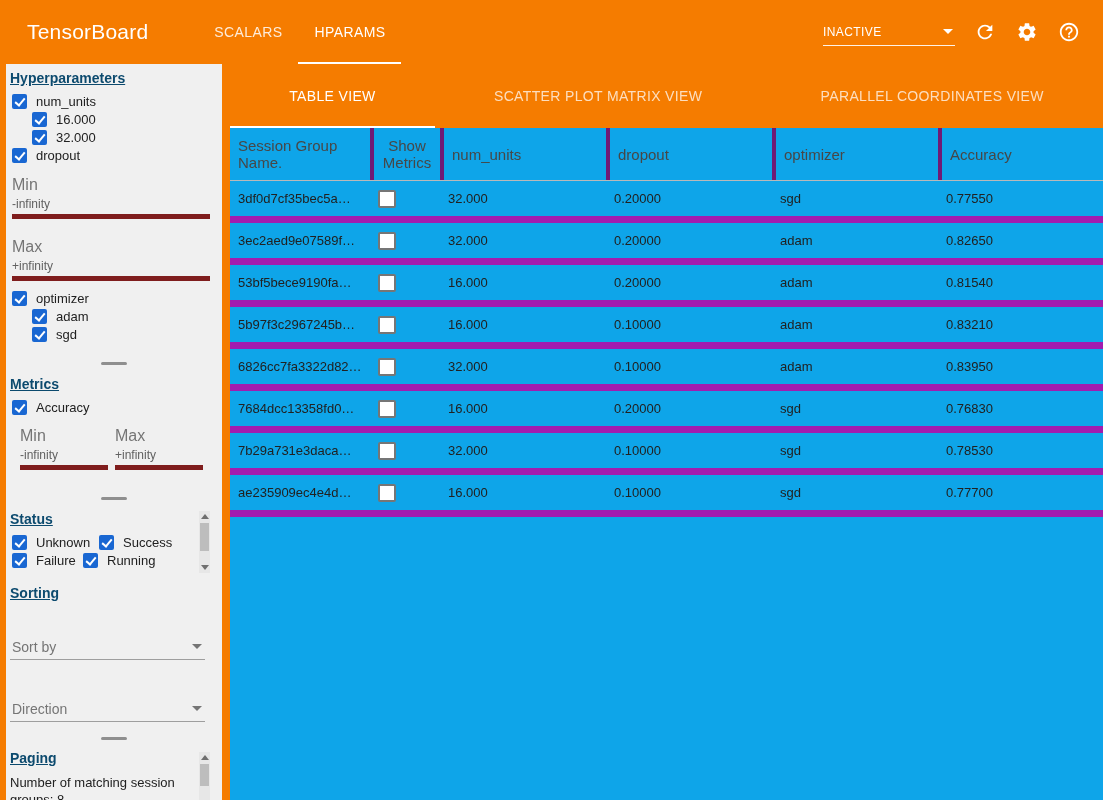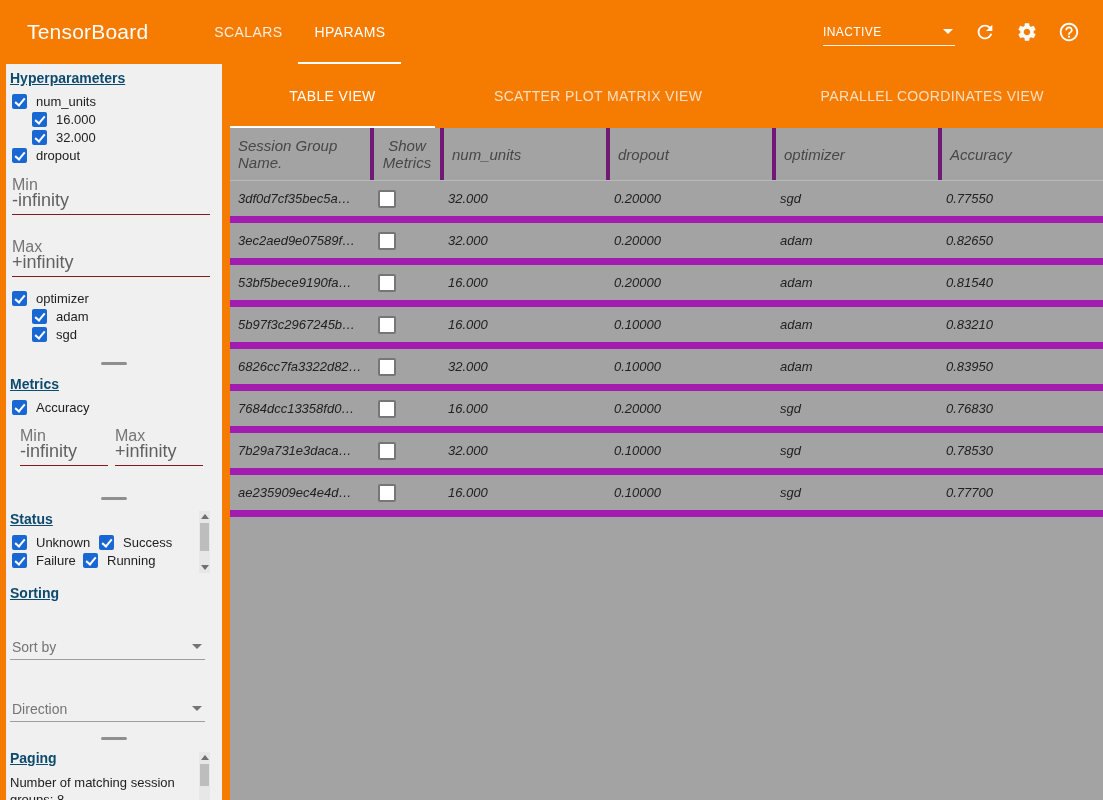--- a/index.html
+++ b/index.html
@@ -21,36 +21,36 @@
   .caret-w{width:0;height:0;border-left:5px solid transparent;border-right:5px solid transparent;border-top:5px solid #fff;margin-right:2px;}
   .tb-icon{width:24px;height:24px;display:flex;align-items:center;justify-content:center;cursor:pointer;}
   .tb-icon svg{width:22px;height:22px;fill:#fff;}
   
   .sidebar{position:absolute;left:6px;top:64px;width:216px;bottom:0;background:#f0f0f0;overflow:hidden;color:#212121;}
   .sb-h{position:absolute;left:4px;font-weight:bold;font-size:14px;text-decoration:underline;color:#0c4a6e;white-space:nowrap;}
   .cb-row{position:absolute;display:flex;align-items:center;gap:9px;height:17px;font-size:13px;white-space:nowrap;cursor:pointer;}
   .cb{width:15px;height:15px;border-radius:2px;background:#1967d2;position:relative;flex:none;}
   .cb::after{content:"";position:absolute;left:4.5px;top:1.5px;width:4px;height:8px;border:solid #fff;border-width:0 2px 2px 0;transform:rotate(40deg);}
   .mini-label{position:absolute;font-size:16px;color:#757575;text-align:right;}
-  .input-line{position:absolute;height:21px;font-size:18px;color:#616161;border-bottom:1px solid #7f1d1d;display:flex;align-items:flex-end;padding-bottom:3px;cursor:text;}
+  .input-line{position:absolute;height:21px;font-size:12px;color:#616161;border-bottom:5px solid #7f1d1d;display:flex;align-items:flex-end;padding-bottom:3px;cursor:text;}
   .splitter{position:absolute;left:50%;transform:translateX(-50%);width:26px;height:3px;background:#8f8f8f;border-radius:2px;cursor:row-resize;}
   .dd{position:absolute;height:25px;border-bottom:1px solid #9e9e9e;color:#757575;font-size:14px;display:flex;align-items:center;justify-content:space-between;padding:0 3px 0 2px;cursor:pointer;}
   .caret-g{width:0;height:0;border-left:5px solid transparent;border-right:5px solid transparent;border-top:5px solid #757575;}
   .vscroll{position:absolute;width:11px;background:#e7e7e7;display:flex;flex-direction:column;align-items:center;}
   .arr-up{width:0;height:0;border-left:4px solid transparent;border-right:4px solid transparent;border-bottom:5px solid #6f6f6f;margin-top:3px;}
   .arr-dn{width:0;height:0;border-left:4px solid transparent;border-right:4px solid transparent;border-top:5px solid #6f6f6f;margin-top:auto;margin-bottom:3px;}
   .thumb{width:9px;background:#bdbdbd;margin-top:4px;flex:none;}
   .paging-text{position:absolute;font-size:13px;line-height:17px;color:#212121;}
   
   .viewtabs{position:absolute;left:230px;top:64px;right:0;height:64px;display:flex;}
   .vtab{flex:1 1 auto;position:relative;display:flex;align-items:center;justify-content:center;padding:0 12px;font-size:14px;letter-spacing:.35px;color:rgba(255,255,255,.75);cursor:pointer;white-space:nowrap;}
   .vtab.active{color:#fff;}
   .vtab.active::after{content:"";position:absolute;left:0;right:0;bottom:0;height:2px;background:#fff;}
   
-  .content{position:absolute;left:230px;top:128px;right:0;bottom:0;background:#a3a3a3;overflow:hidden;font-style:italic;}
+  .content{position:absolute;left:230px;top:128px;right:0;bottom:0;background:#0ea5e9;overflow:hidden;}
   .thead,.trow{display:grid;grid-template-columns:140px 70px 166px 166px 166px 1fr;align-items:center;}
   .thead{height:52px;border-bottom:1px solid #b9b9b9;}
   .th{display:flex;align-items:center;height:100%;padding:0 8px;font-size:15px;color:#474747;line-height:17px;cursor:pointer;}
   .th + .th{border-left:4px solid #701a75;text-align:center;}
   .trow{height:35px;border-bottom:7px solid #a21caf;}
   .td{padding:0 8px;font-size:13px;color:#212121;display:flex;align-items:center;overflow:hidden;white-space:nowrap;}
   .tcb{width:14px;height:14px;border:2px solid #767676;border-radius:2px;display:inline-block;background:#fff;cursor:pointer;flex:none;}
 </style>
 </head>
 <body>

